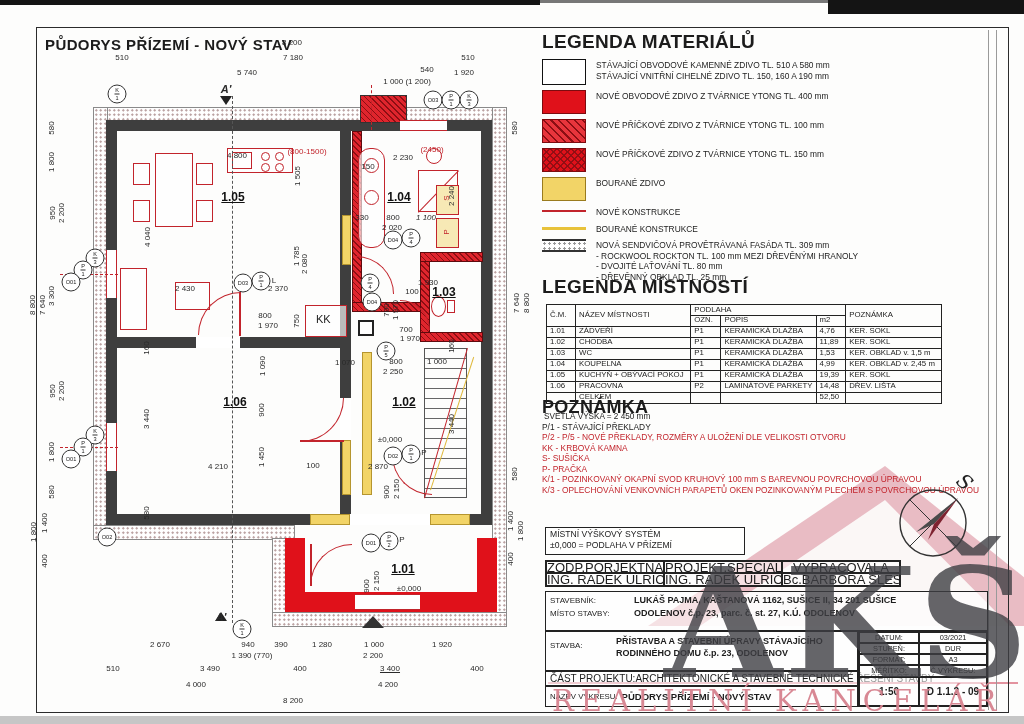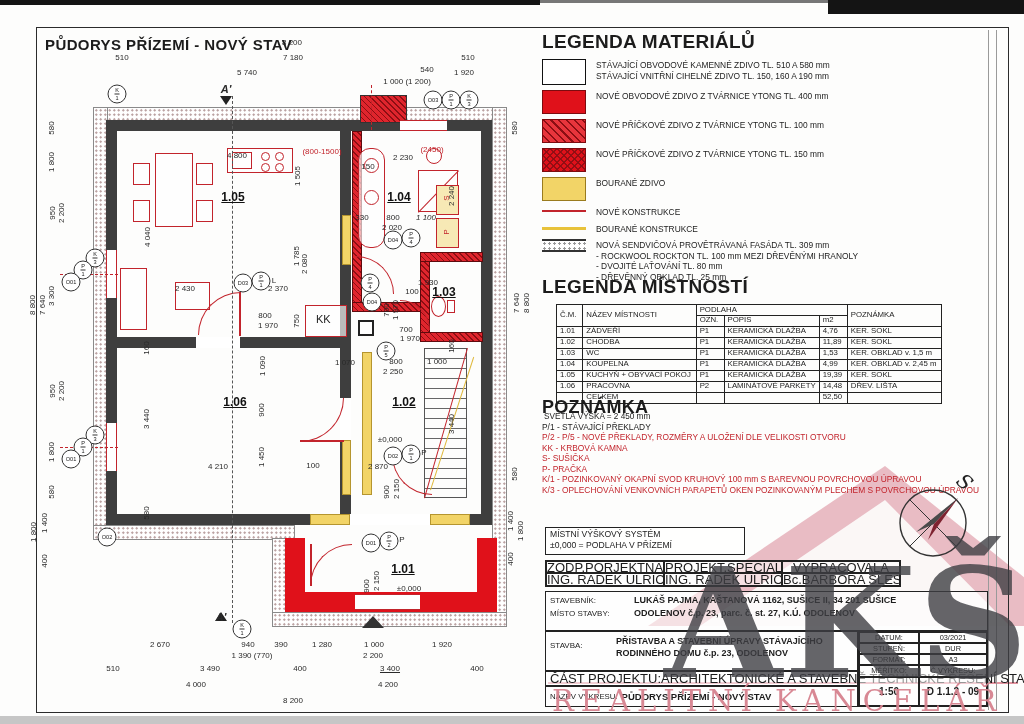--- a/index.html
+++ b/index.html
@@ -54,21 +54,21 @@
   .sw.new-crosshatch{height:24px;border:1.6px solid #7d0b0f;background:
       repeating-linear-gradient(45deg,rgba(140,14,19,.9) 0 1.4px,transparent 1.4px 5px),
       repeating-linear-gradient(-45deg,rgba(140,14,19,.9) 0 1.4px,transparent 1.4px 5px),#e0111a;}
   .sw.demolish{height:24px;border:1.6px solid #9a7b1e;background:#f2d467;}
   .sw.line-red{height:0;border:none;border-top:2.6px solid #c2242c;margin-top:4px;}
   .sw.line-yellow{height:0;border:none;border-top:3px solid #e8c23a;margin-top:4px;}
   .sw.facade{height:13px;border-top:2px solid #333;border-bottom:2px solid #333;
              background-image:radial-gradient(circle,#999 1px,transparent 1.2px);background-size:5px 5px;background-color:#fff;}
   .lm-label{font-size:8.4px;line-height:1.25;padding-top:1px;}
   #legendrooms{position:absolute;left:542px;top:276px;width:400px;}
-  #roomtable{border-collapse:collapse;margin-left:14px;}
+  #roomtable{border-collapse:collapse;margin-left:4px;}
   #roomtable td,#roomtable th{border:0.9px solid #222;font-size:7.8px;font-weight:normal;
       padding:0.5px 3px;text-align:left;white-space:nowrap;line-height:1.15;}
   #roomtable .thick{border-width:1.4px;}
   .tbl-note{font-size:8.2px;margin-top:8px;margin-left:2px;}
   #notes{position:absolute;left:542px;top:397px;width:460px;}
   #notes .sec-title{font-size:18px;margin-bottom:4px;}
   .note-line{font-size:8.4px;line-height:1.24;white-space:nowrap;}
   #heightbox{position:absolute;left:545px;top:527px;width:200px;height:28px;border:1.4px solid #222;
              font-size:8.6px;line-height:1.3;padding:1px 4px;box-sizing:border-box;background:rgba(255,255,255,.75);}
   
@@ -76,21 +76,21 @@
   #tbA{left:545px;top:560px;width:356px;height:27px;display:grid;grid-template-columns:118px 118px 118px;grid-template-rows:12px 13px;}
   #tbA div{border:0.7px solid #222;font-size:13px;text-align:center;line-height:11px;overflow:hidden;white-space:nowrap;}
   #tbB{left:545px;top:591px;width:443px;height:40px;padding:3px 4px;}
   .tb-line{display:flex;gap:6px;align-items:baseline;margin-bottom:3px;}
   .tb-lab{font-size:8px;flex:none;width:78px;}
   .tb-val{font-size:9px;font-weight:bold;white-space:nowrap;}
   #tbC{left:545px;top:631px;width:313px;height:40px;padding:3px 4px;display:flex;gap:6px;}
   #tbC .tb-lab{width:60px;padding-top:6px;}
   #tbC .tb-val{line-height:1.35;}
   #tbD{left:545px;top:671px;width:313px;height:15px;display:flex;align-items:center;padding:0 4px;}
-  #tbD span{font-size:13px;white-space:nowrap;}
+  #tbD span{font-size:10px;white-space:nowrap;}
   #tbE{left:545px;top:686px;width:313px;height:21px;display:flex;align-items:center;gap:4px;padding:0 4px;}
   #tbE .tb-lab{width:auto;font-size:7.8px;}
   #tbE .tb-val{font-size:9.5px;}
   #tbInfo{left:858px;top:631px;width:130px;height:76px;display:grid;grid-template-columns:60px 68px;
           grid-template-rows:11px 11px 11px 12px 1fr;}
   #tbInfo div{border:0.7px solid #222;font-size:7.4px;text-align:center;line-height:10px;overflow:hidden;white-space:nowrap;}
   #tbInfo .val-big{font-size:10px;font-weight:bold;line-height:28px;}
   #tbInfo .val-big2{font-size:10px;font-weight:bold;line-height:28px;}
   
   #wm-roof{position:absolute;left:0;top:0;pointer-events:none;}
@@ -260,21 +260,21 @@
         <div class="dim r" style="left: 34px; top: 532px;">1 800</div>
         <div class="dim r" style="left: 45px; top: 561px;">400</div>
         <div class="dim r" style="left: 515px; top: 128px;">580</div>
         <div class="dim r" style="left: 517px; top: 303px;">7 640</div>
         <div class="dim r" style="left: 527px; top: 303px;">8 800</div>
         <div class="dim r" style="left: 515px; top: 474px;">580</div>
         <div class="dim r" style="left: 511px; top: 521px;">1 400</div>
         <div class="dim r" style="left: 521px; top: 531px;">1 800</div>
         <div class="dim r" style="left: 511px; top: 559px;">400</div>
         <div class="dim" style="left: 237px; top: 156px;">4 800</div>
-        <div class="dim red" style="left: 322px; top: 152px;">(800-1500)</div>
+        <div class="dim red" style="left: 307px; top: 152px;">(800-1500)</div>
         <div class="dim" style="left: 403px; top: 158px;">2 230</div>
         <div class="dim red" style="left: 432px; top: 150px;">(2450)</div>
         <div class="dim" style="left: 368px; top: 167px;">150</div>
         <div class="dim r" style="left: 298px; top: 176px;">1 505</div>
         <div class="dim r" style="left: 452px; top: 196px;">2 240</div>
         <div class="dim" style="left: 362px; top: 218px;">330</div>
         <div class="dim" style="left: 393px; top: 218px;">800</div>
         <div class="dim" style="left: 426px; top: 218px; font-style: italic;">1 100</div>
         <div class="dim" style="left: 392px; top: 228px;">2 020</div>
         <div class="dim r" style="left: 297px; top: 256px;">1 785</div>

